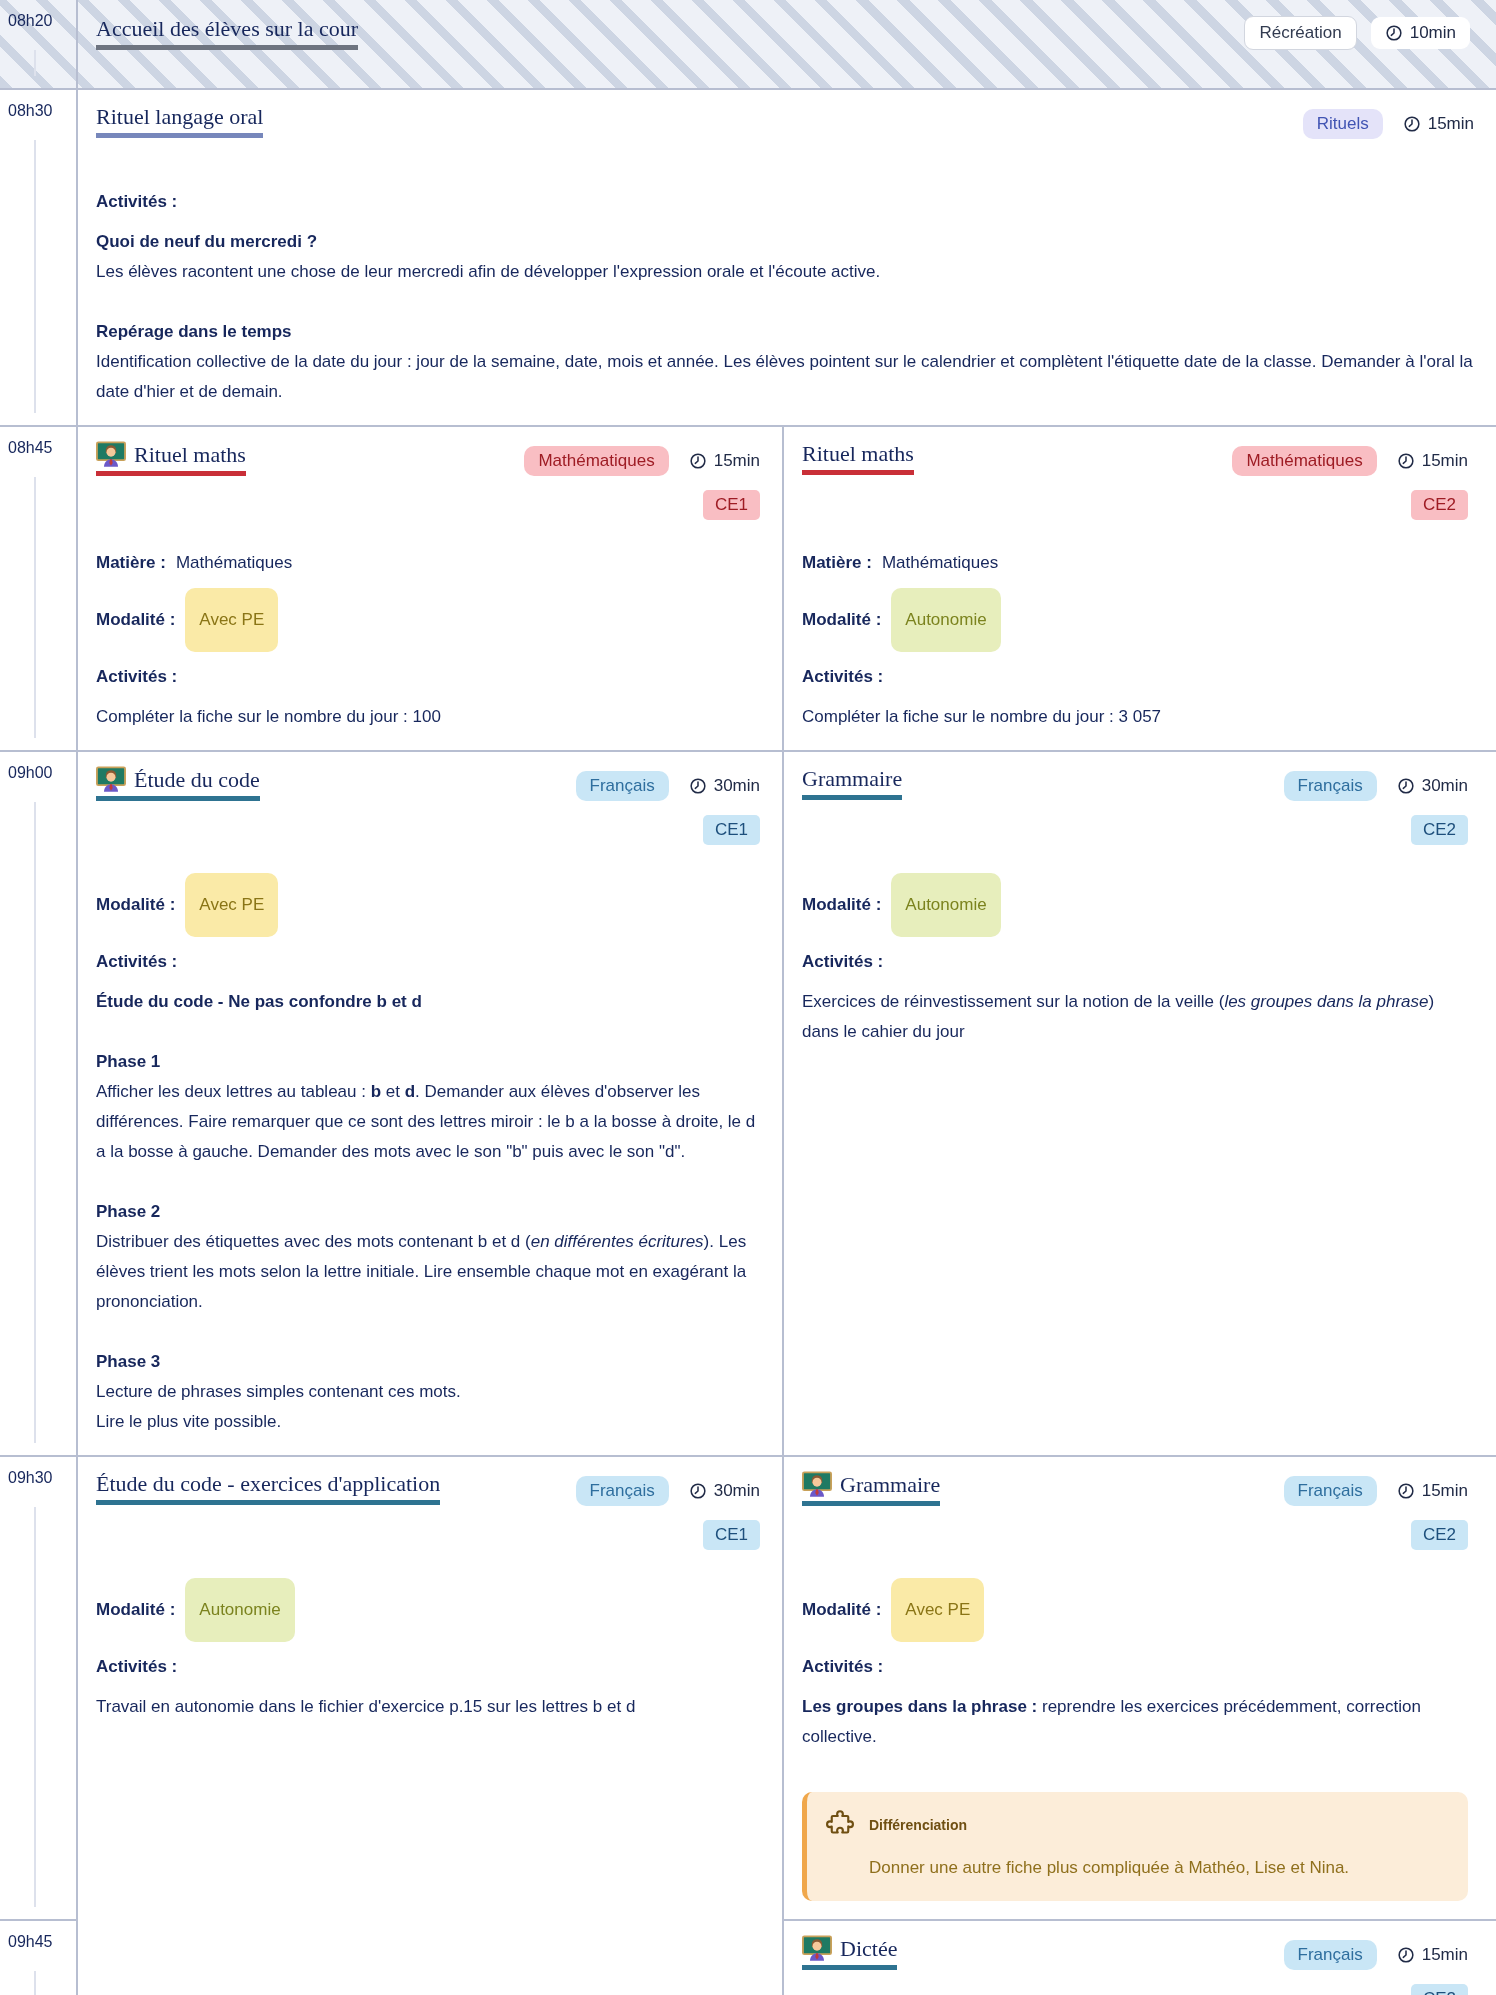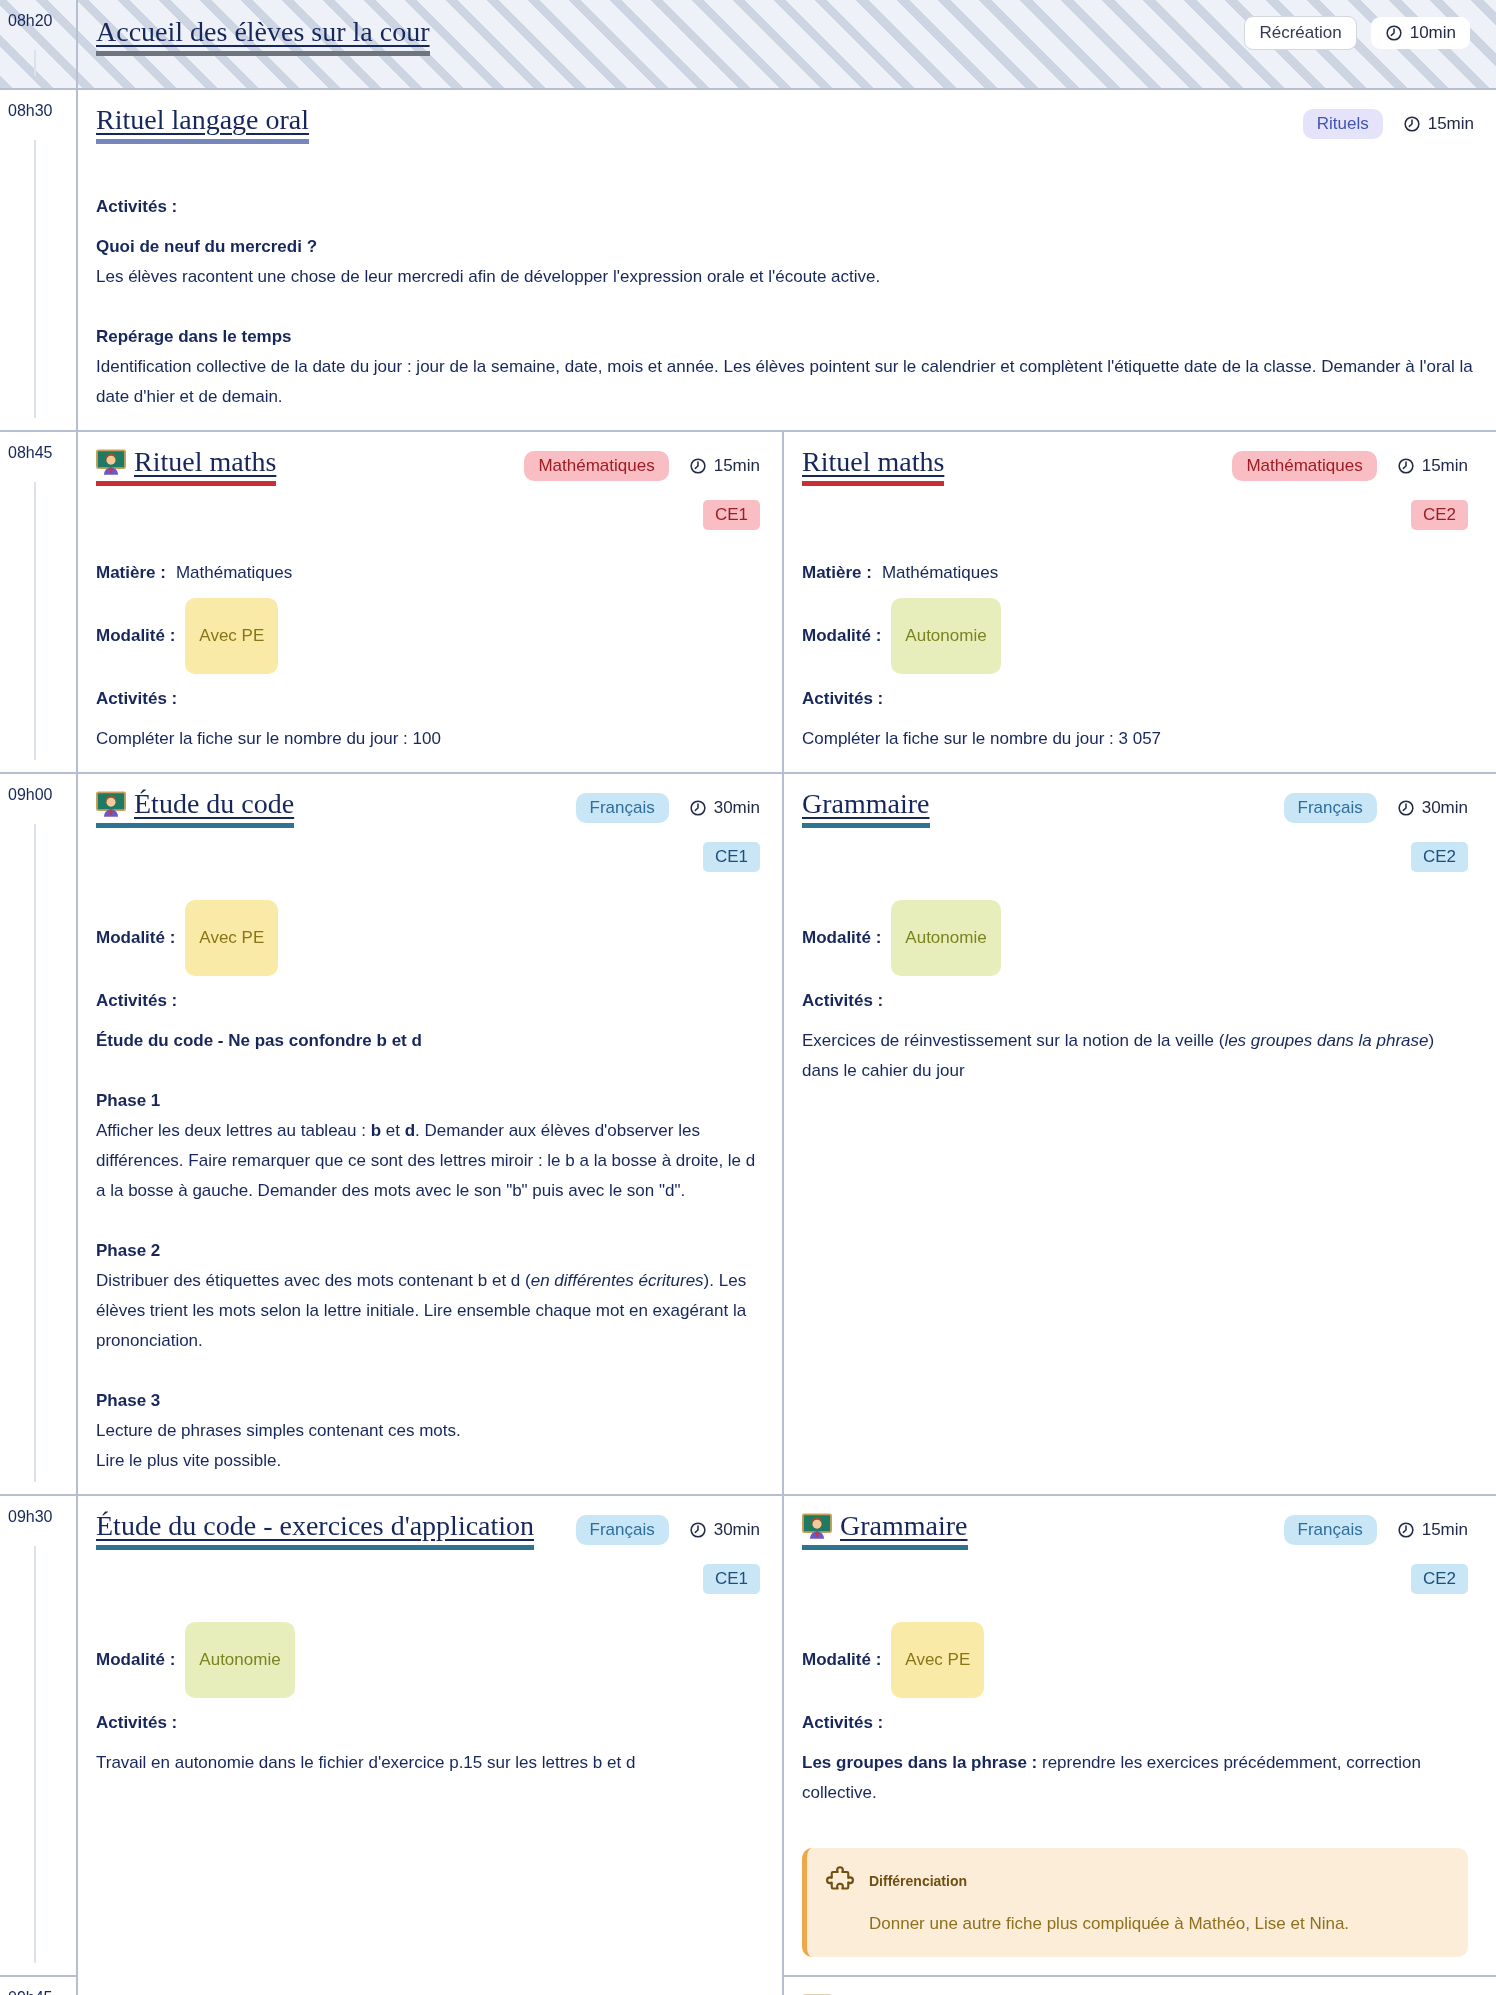--- a/index.html
+++ b/index.html
@@ -33,22 +33,22 @@
   .card-head { display:flex; justify-content:space-between; align-items:flex-start; gap:12px; }
   .head-right { display:flex; align-items:center; gap:20px; white-space:nowrap; padding-top:5px; }
 
   .title-wrap { display:inline-flex; align-items:center; gap:8px; border-bottom:5px solid; padding-bottom:3px; cursor:pointer; }
   .u-gris { border-color:var(--recre-underline); }
   .u-rituels { border-color:var(--rituels-underline); }
   .u-maths { border-color:var(--maths-underline); }
   .u-fr { border-color:var(--francais-underline); }
   .title {
     font-family:"Liberation Serif", serif;
-    font-size:28px; color:var(--text-navy);
-    text-decoration:underline; text-decoration-thickness:1.5px; text-underline-offset:4px;
+    font-size:22px; color:var(--text-navy);
+    text-decoration-thickness:1.5px; text-underline-offset:4px;
   }
   .emoji { display:inline-flex; }
 
   .subj { border-radius:10px; padding:5px 14px; font-size:17px; }
   .subj.rituels { background:var(--rituels-bg); color:var(--rituels-text); }
   .subj.maths { background:var(--maths-bg); color:var(--maths-text); }
   .subj.francais { background:var(--francais-bg); color:var(--francais-text); }
 
   .dur { display:inline-flex; align-items:center; gap:7px; color:var(--clock); }
   .dur svg { display:block; }
@@ -57,21 +57,21 @@
   .level { border-radius:5px; padding:5px 12px; font-size:17px; }
   .level.maths { background:var(--maths-bg); color:var(--maths-text); }
   .level.francais { background:var(--francais-bg); color:var(--francais-level-text); }
 
   .card-body { margin-top:28px; line-height:30px; }
   .single .card-body { margin-top:48px; }
 
   .field { display:flex; align-items:center; gap:10px; margin-bottom:10px; }
   .b { font-weight:700; }
   .i { font-style:italic; }
-  .mod-badge { border-radius:10px; padding:23px 14px; }
+  .mod-badge { border-radius:10px; padding:17px 14px; }
   .mod-badge.avecpe { background:var(--avecpe-bg); color:var(--avecpe-text); }
   .mod-badge.autonomie { background:var(--autonomie-bg); color:var(--autonomie-text); }
 
   .rich .para { margin:0; }
   .rich .para.gap { margin-top:30px; }
 
   
   .break-card { display:flex; justify-content:space-between; align-items:flex-start; padding:16px 26px 0 18px; width:100%; }
   .chips { display:flex; gap:14px; align-items:center; }
   .chip { background:#ffffff; border-radius:9px; padding:6px 14px; }

